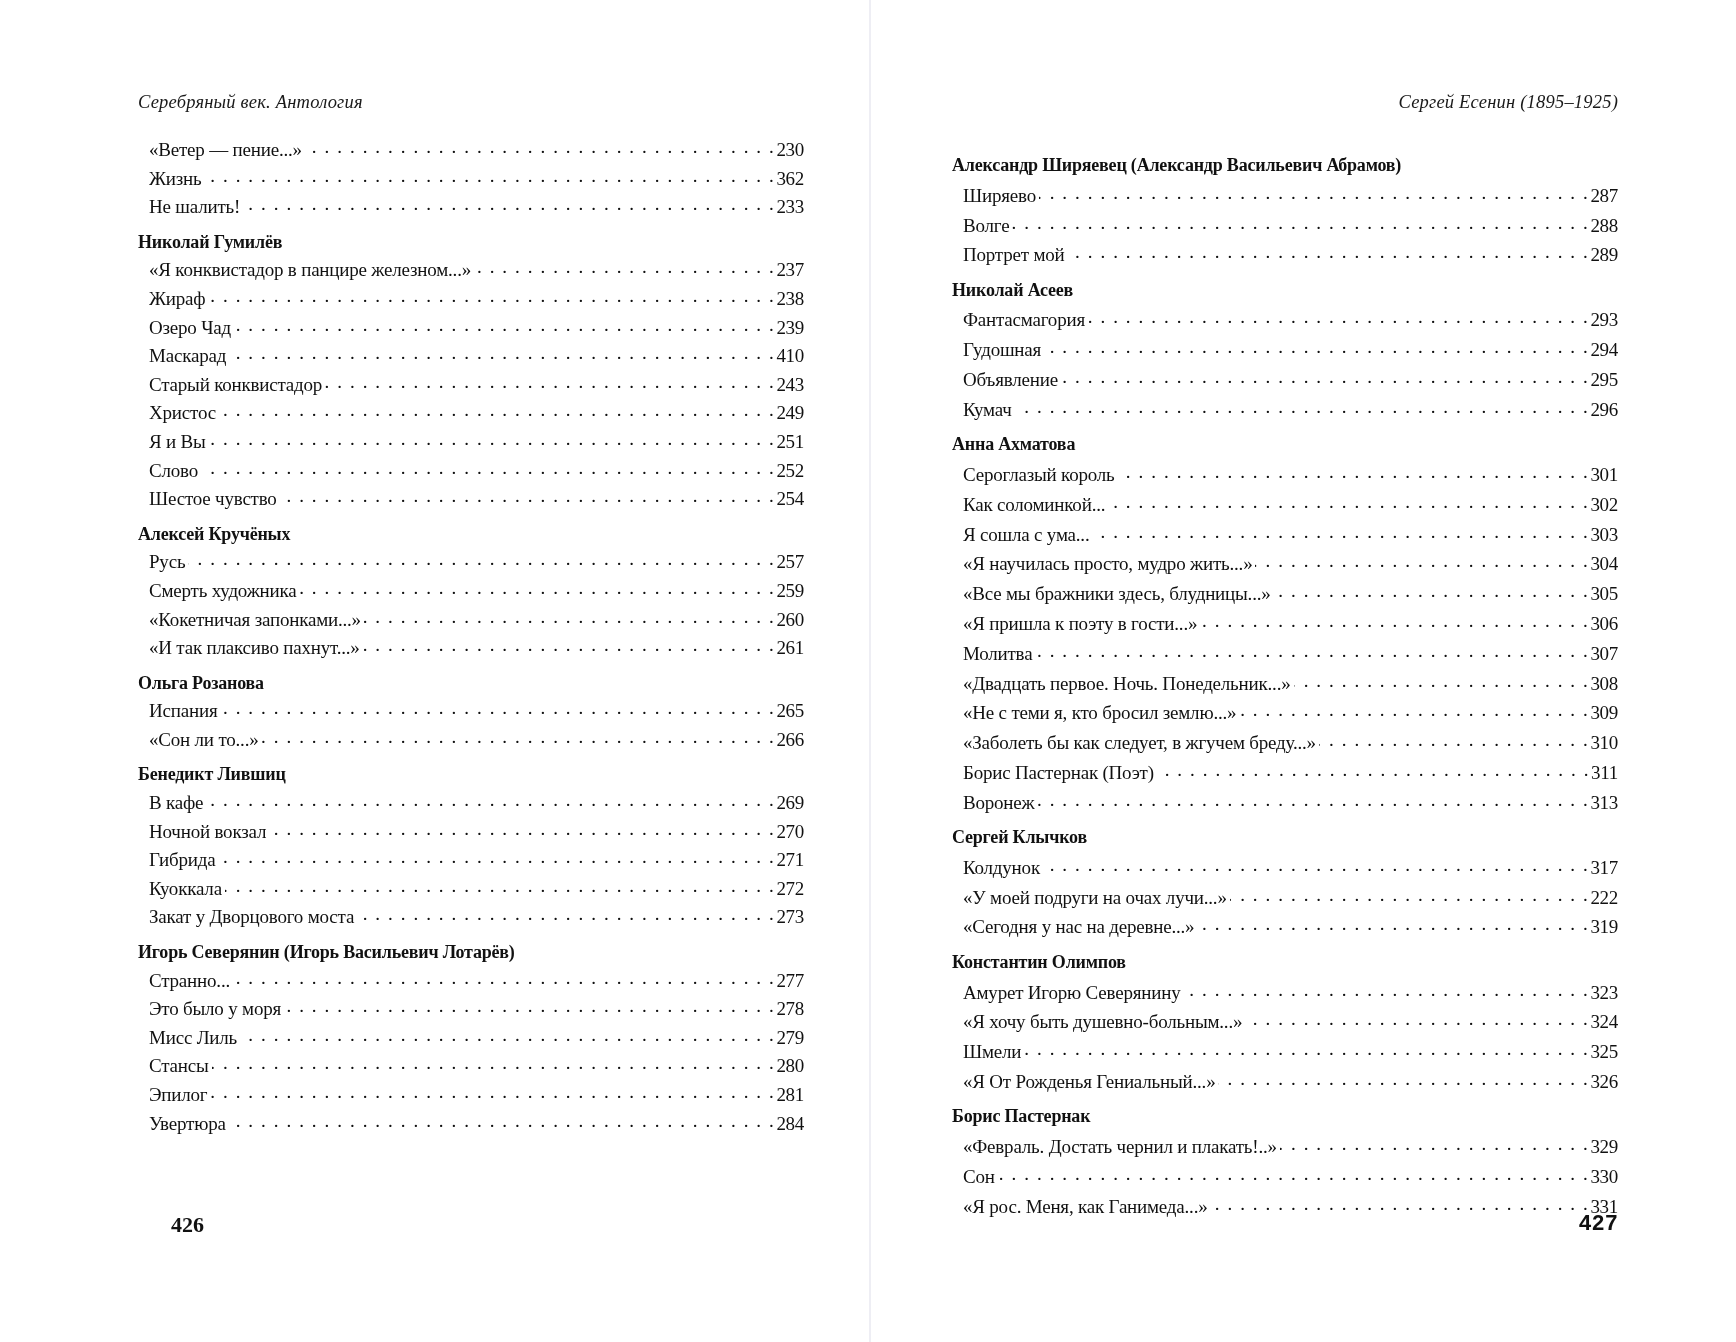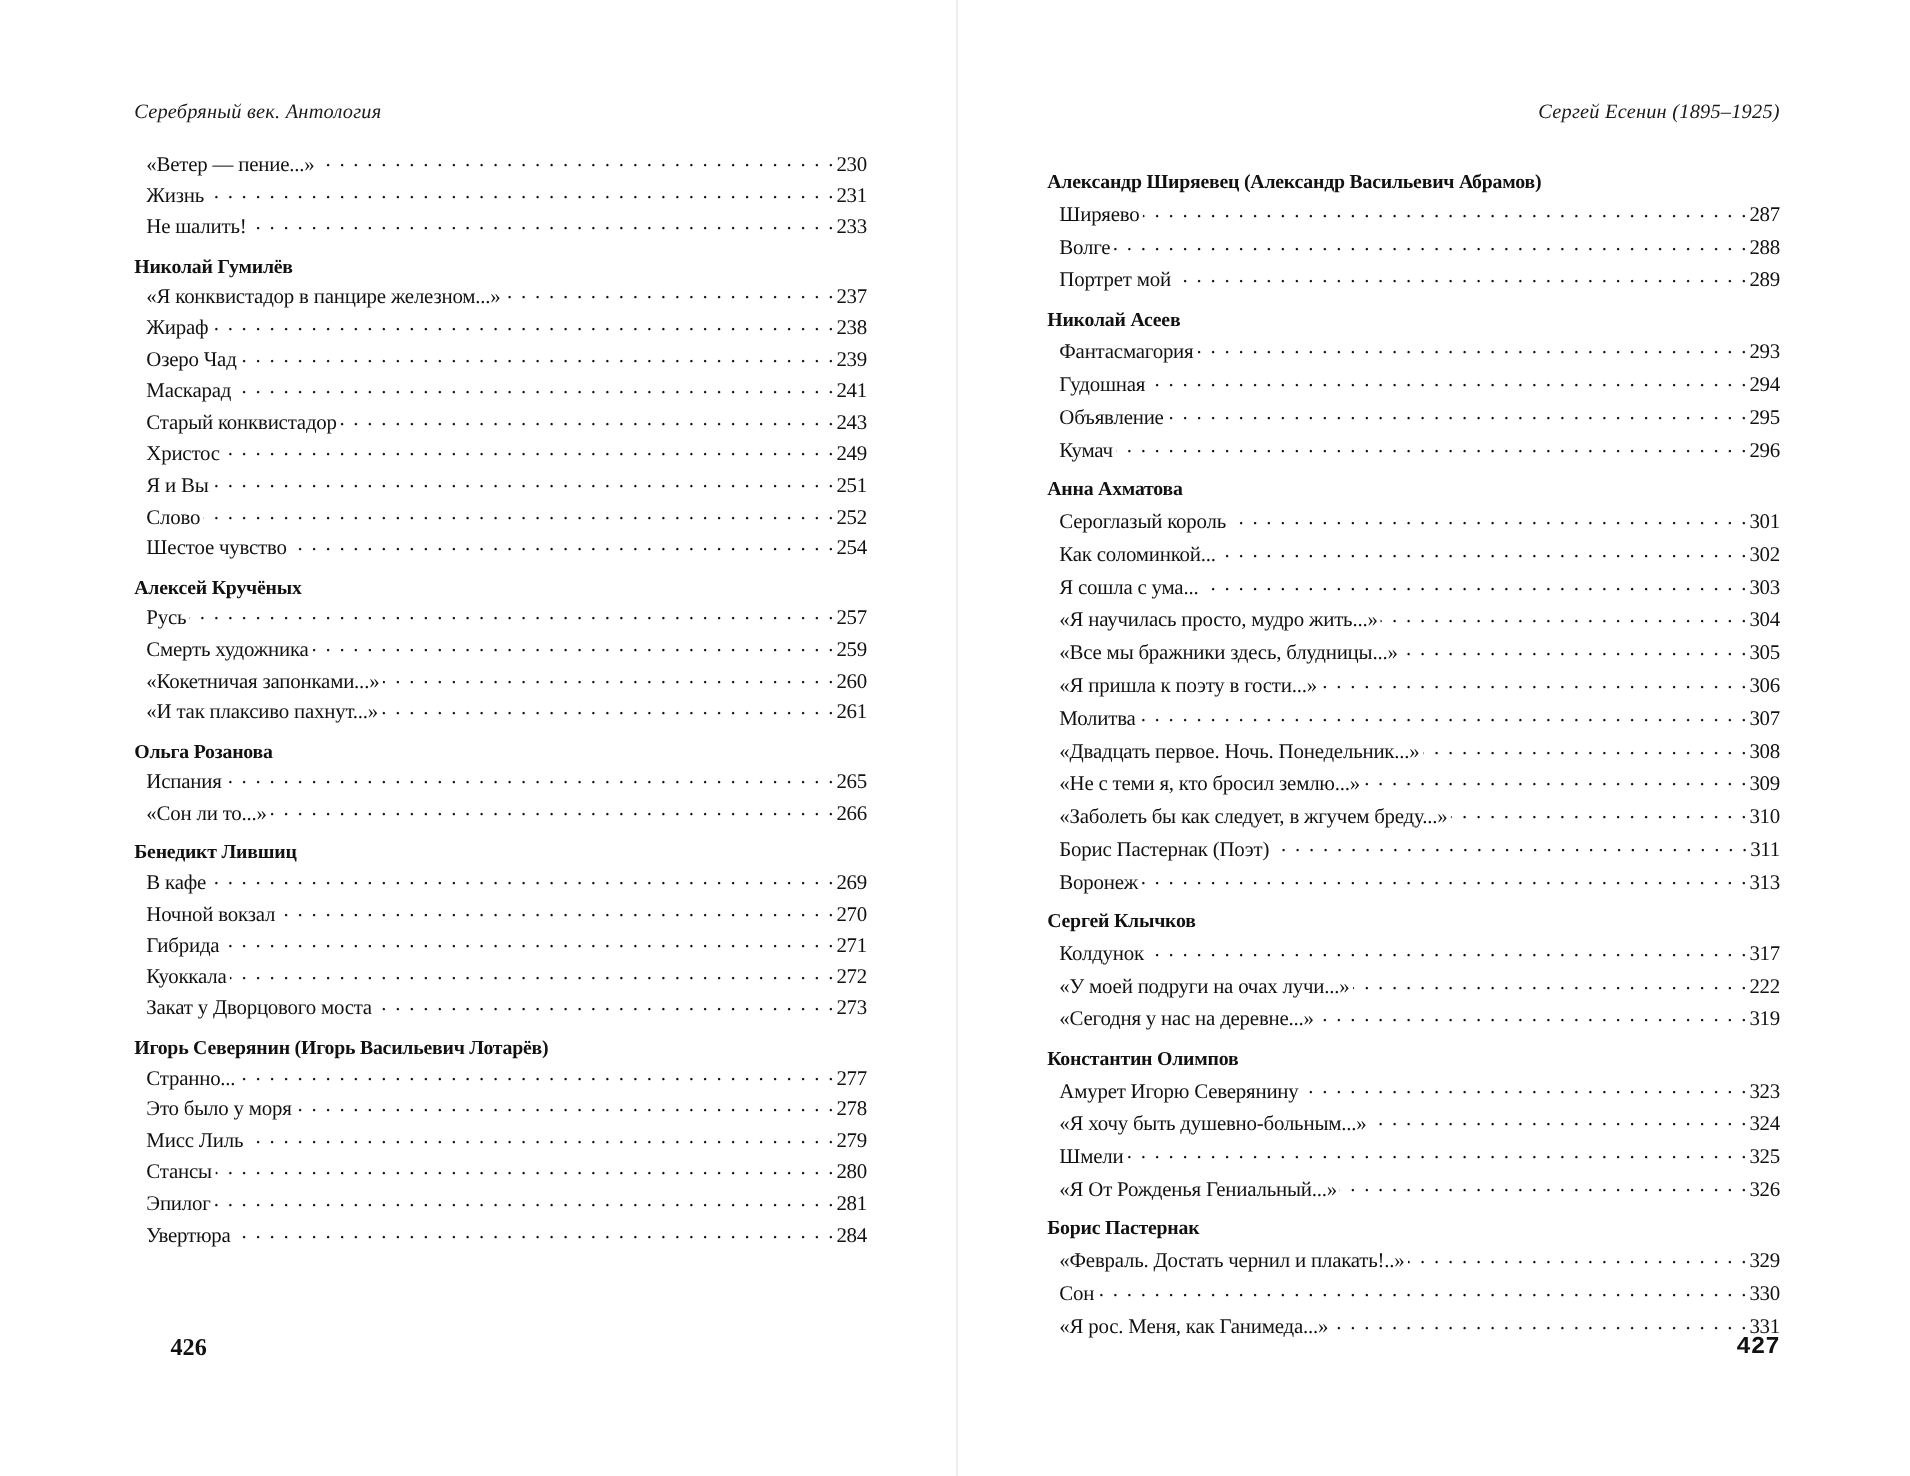--- a/index.html
+++ b/index.html
@@ -2,21 +2,21 @@
 <html><head>
 <meta charset="utf-8">
 <style>
   html, body { margin: 0; padding: 0; }
   body {
     width: 1736px; height: 1342px; position: relative; overflow: hidden;
     background: #ffffff; color: #111111;
     font-family: "Liberation Serif", "DejaVu Serif", serif;
   }
   .page { position: absolute; top: 0; height: 1342px; }
-  .page-left { left: 0; width: 804px; }
+  .page-left { left: 16px; width: 804px; }
   .page-right { left: 871px; width: 865px; }
   .spine {
     position: absolute; left: 869px; top: 0; width: 2px; height: 1342px;
     background: #eeeef4;
   }
   .running-head {
     position: absolute; top: 89px; height: 26px; line-height: 26px;
     font-style: italic; font-size: 18.5px; letter-spacing: 0.2px; color: #1a1a1a;
     white-space: nowrap;
   }
@@ -65,21 +65,21 @@
   <div class="running-head">Серебряный век. Антология</div>
   <div class="toc">
       <div class="entry">
         <span class="title">«Ветер — пение...»</span>
         <span class="leader"></span>
         <span class="pg">230</span>
       </div>
       <div class="entry">
         <span class="title">Жизнь</span>
         <span class="leader"></span>
-        <span class="pg">231</span>
+        <span class="pg">362</span>
       </div>
       <div class="entry">
         <span class="title">Не шалить!</span>
         <span class="leader"></span>
         <span class="pg">233</span>
       </div>
       <div class="author">Николай Гумилёв</div>
       <div class="entry">
         <span class="title">«Я конквистадор в панцире железном...»</span>
         <span class="leader"></span>
@@ -91,21 +91,21 @@
         <span class="pg">238</span>
       </div>
       <div class="entry">
         <span class="title">Озеро Чад</span>
         <span class="leader"></span>
         <span class="pg">239</span>
       </div>
       <div class="entry">
         <span class="title">Маскарад</span>
         <span class="leader"></span>
-        <span class="pg">241</span>
+        <span class="pg">410</span>
       </div>
       <div class="entry">
         <span class="title">Старый конквистадор</span>
         <span class="leader"></span>
         <span class="pg">243</span>
       </div>
       <div class="entry">
         <span class="title">Христос</span>
         <span class="leader"></span>
         <span class="pg">249</span>

